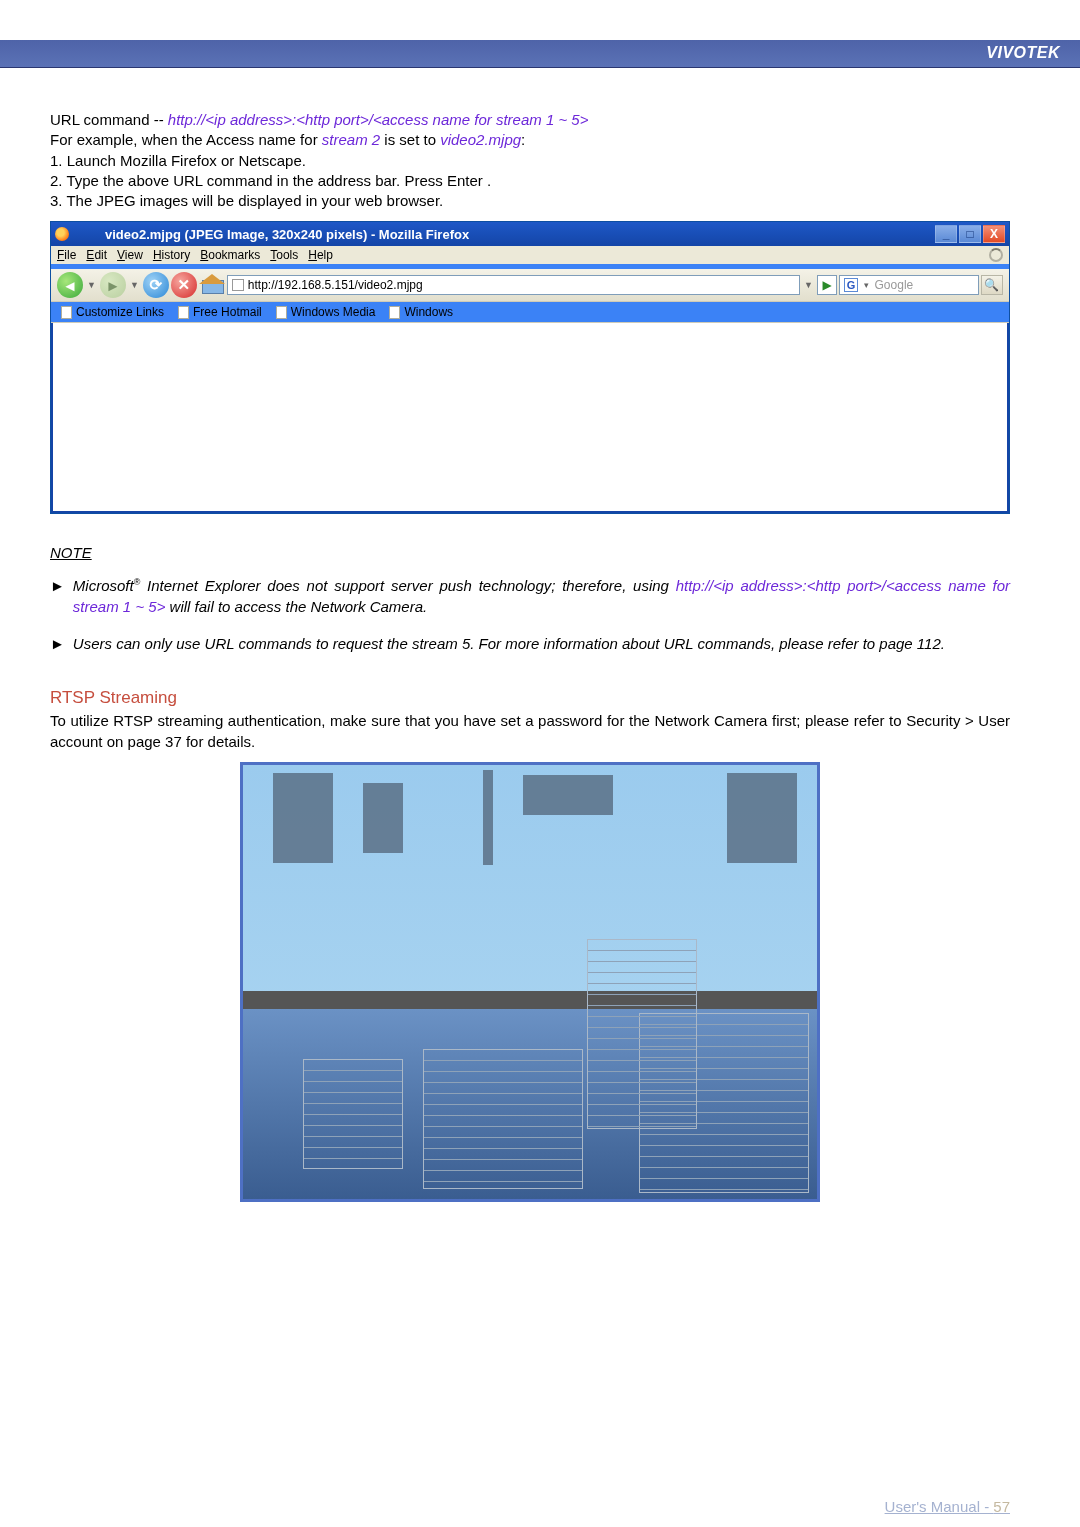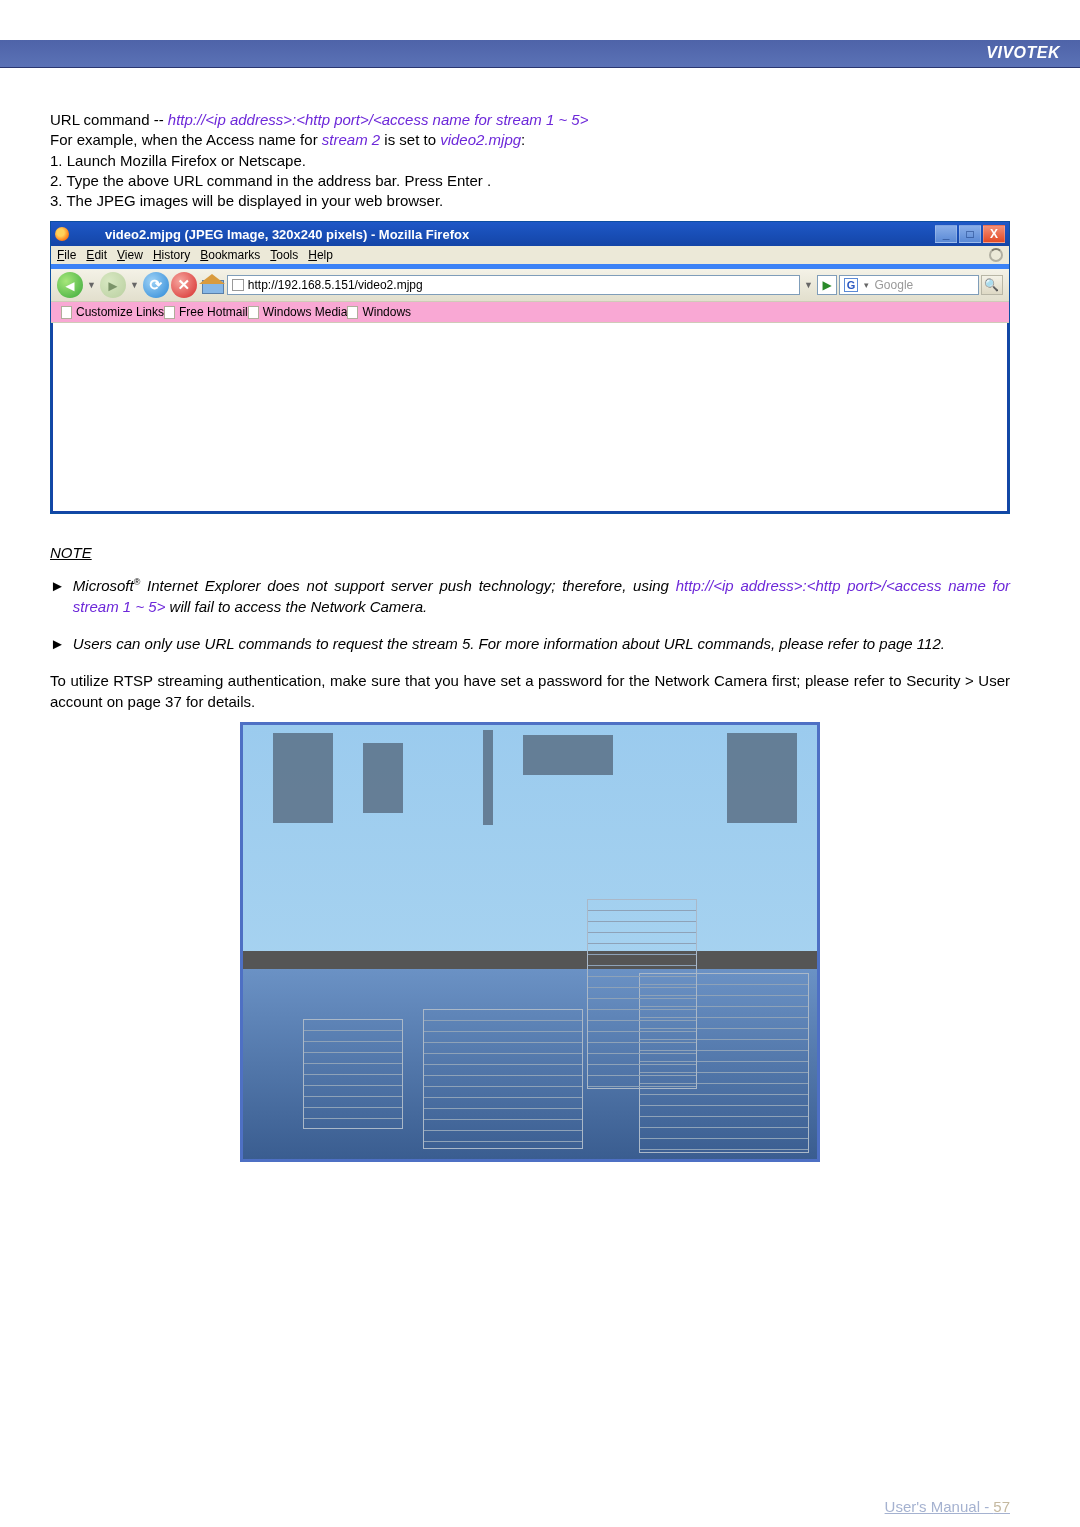--- a/index.html
+++ b/index.html
@@ -119,21 +119,21 @@
     flex:1;border:1px solid #7f9db9;height:20px;background:#fff;padding:0 4px;display:flex;align-items:center;gap:4px;
   }
   .url-input .favicon{width:12px;height:12px;background:#fff;border:1px solid #999;}
   .go-btn{width:20px;height:20px;border:1px solid #7f9db9;display:inline-flex;align-items:center;justify-content:center;background:#fff;color:#2a8a2a;}
   .search-box{width:140px;border:1px solid #7f9db9;height:20px;background:#fff;display:flex;align-items:center;padding:0 4px;gap:4px;color:#999;}
   .search-box .g-icon{
     width:14px;height:14px;border:1px solid #5b8ad6;color:#2a57c0;font-weight:bold;font-size:11px;display:inline-flex;align-items:center;justify-content:center;background:#fff;
   }
   .mag-btn{width:22px;height:20px;border:1px solid #b8b6a6;background:linear-gradient(#f4f2e7,#ded9c5);display:inline-flex;align-items:center;justify-content:center;color:#7a8aa8;font-size:12px;}
   .ff-bookbar{
-    background:#f9a8d4;border-bottom:1px solid #cfcbb8;font-size:12px;display:flex;padding:3px 10px;align-items:center;
+    background:#3b82f6;border-bottom:1px solid #cfcbb8;font-size:12px;display:flex;gap:14px;padding:3px 10px;align-items:center;
   }
   .bm-item{display:flex;align-items:center;gap:4px;color:#000;}
   .bm-item .pg{width:11px;height:13px;background:#fff;border:1px solid #b0ad9b;}
   .ff-content{
     height:190px;background:#fff;border-left:2px solid #1445a7;border-right:2px solid #1445a7;border-bottom:2px solid #1445a7;
   }
   
   .note-head{margin-top:30px;font-style:italic;text-decoration:underline;font-weight:normal;}
   .note-list{margin-top:14px;}
   .note-item{display:flex;gap:8px;margin-bottom:16px;font-style:italic;line-height:1.4;text-align:justify;}
@@ -257,20 +257,21 @@
         <span>
           <span>Microsoft</span><span class="sup">®</span><span> Internet Explorer does not support server push technology; therefore, using </span><span class="red">http://&lt;ip address&gt;:&lt;http port&gt;/&lt;access name for stream 1 ~ 5&gt;</span><span> will fail to access the Network Camera.</span>
         </span>
       </div>
       <div class="note-item">
         <span class="bullet">►</span>
         <span>Users can only use URL commands to request the stream 5. For more information about URL commands, please refer to page 112.</span>
       </div>
     </div>
 
+    <div class="rtsp-head">RTSP Streaming</div>
     <div class="rtsp-para para">To utilize RTSP streaming authentication, make sure that you have set a password for the Network Camera first; please refer to Security &gt; User account on page 37 for details.</div>
 
     <div class="vid-frame">
       <div class="sky-obj b1"></div>
       <div class="sky-obj b2"></div>
       <div class="sky-obj b3"></div>
       <div class="sky-obj b4"></div>
       <div class="sky-obj b5"></div>
       <div class="road"></div>
       <div class="bld stripes c1"></div>

